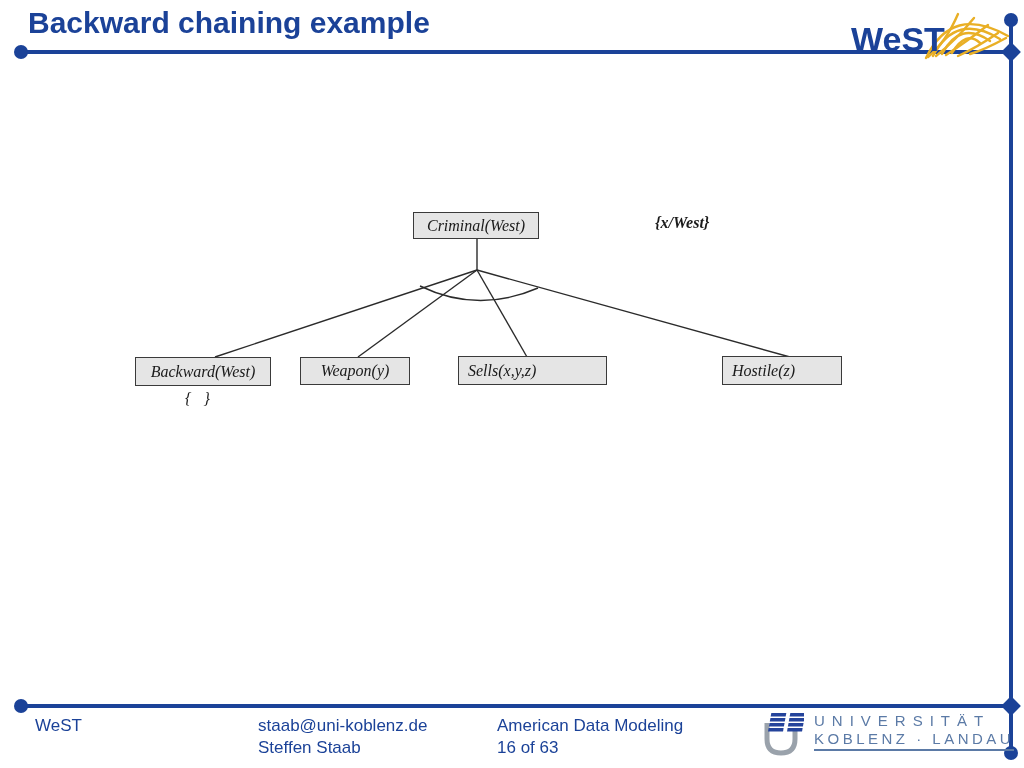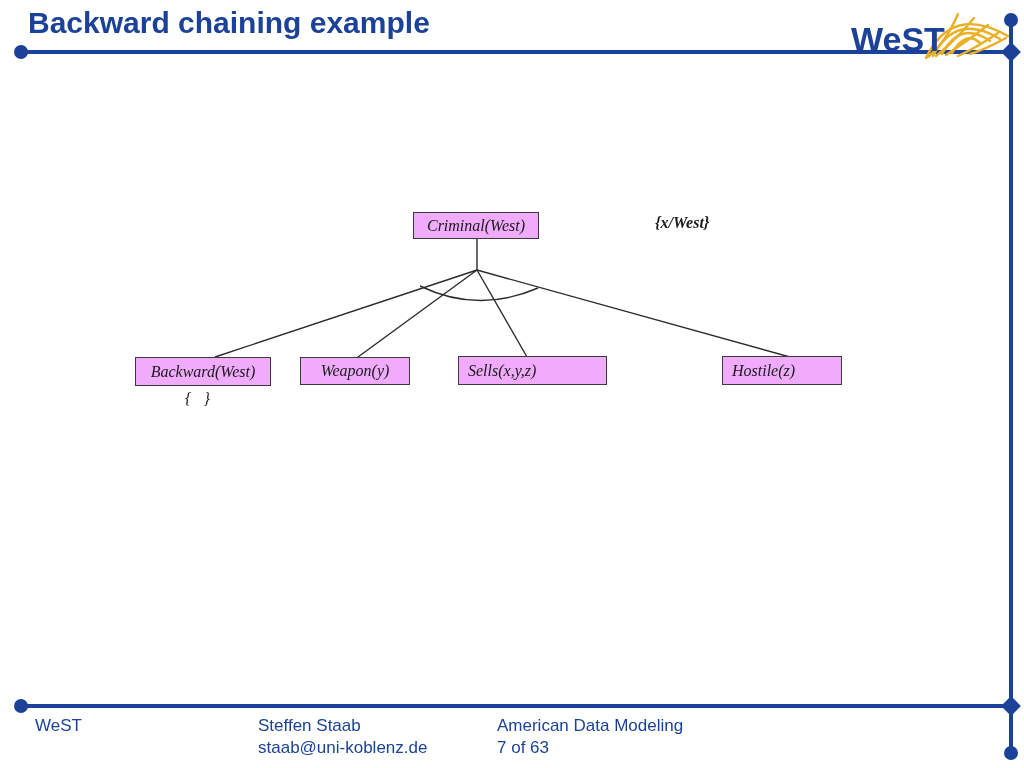--- a/index.html
+++ b/index.html
@@ -20,21 +20,21 @@
   }
   .mesh-svg { position: absolute; left: 924px; top: 8px; z-index: 3; }
 
   
   .frame-svg { position: absolute; left: 0; top: 0; z-index: 2; pointer-events: none; }
 
   
   .tree-svg { position: absolute; left: 0; top: 0; z-index: 1; pointer-events: none; }
   .node {
     position: absolute; z-index: 2;
-    background: #f0abfc; border: 1.5px solid #3a3a3a;
+    background: #e5e5e5; border: 1.5px solid #3a3a3a;
     font-family: "Liberation Serif", serif; font-style: italic;
     font-size: 16px; color: #1a1a1a;
     display: flex; align-items: center;
   }
   .node.center { justify-content: center; }
   .node.leftpad { padding-left: 9px; justify-content: flex-start; }
   .subst {
     position: absolute; z-index: 2;
     font-family: "Liberation Serif", serif; font-style: italic;
     font-size: 16px; color: #1a1a1a;
@@ -108,23 +108,42 @@
   <div class="node center" style="left:135px; top:357px; width:136px; height:29px;">Backward(West)</div>
   <div class="node center" style="left:300px; top:357px; width:110px; height:28px;">Weapon(y)</div>
   <div class="node leftpad" style="left:458px; top:356px; width:149px; height:29px;">Sells(x,y,z)</div>
   <div class="node leftpad" style="left:722px; top:356px; width:120px; height:29px;">Hostile(z)</div>
 
   <div class="subst" style="left:185px; top:390px; letter-spacing:4px;">{ }</div>
 
   <div class="footer-text f-brand">WeST</div>
 
   <div class="footer-text f-author">
+    <div>staab@uni-koblenz.de</div>
     <div>Steffen Staab</div>
-    <div>staab@uni-koblenz.de</div>
   </div>
 
   <div class="footer-text f-course">
     <div>American Data Modeling</div>
-    <div>7 of 63</div>
+    <div>16 of 63</div>
   </div>
 
+  <div class="uni-logo">
+    <svg class="uni-mark" viewBox="0 0 44 48">
+      <path d="M7,14 L7,30 Q7,44 21,44 Q35,44 35,30 L35,20" stroke="#9aa2ab" stroke-width="5" fill="none"></path>
+      <g fill="#24439b" transform="skewX(-10)">
+        <rect x="12" y="4" width="15" height="3.6"></rect>
+        <rect x="12" y="9" width="15" height="3.6"></rect>
+        <rect x="12" y="14" width="15" height="3.6"></rect>
+        <rect x="12" y="19" width="15" height="3.6"></rect>
+        <rect x="31" y="4" width="15" height="3.6"></rect>
+        <rect x="31" y="9" width="15" height="3.6"></rect>
+        <rect x="31" y="14" width="15" height="3.6"></rect>
+        <rect x="31" y="19" width="15" height="3.6"></rect>
+      </g>
+    </svg>
+    <div class="uni-text">
+      <div class="uni-line1">UNIVERSITÄT</div>
+      <div class="uni-line2">KOBLENZ · LANDAU</div>
+    </div>
+  </div>
 
 </div>
 
 </body></html>

